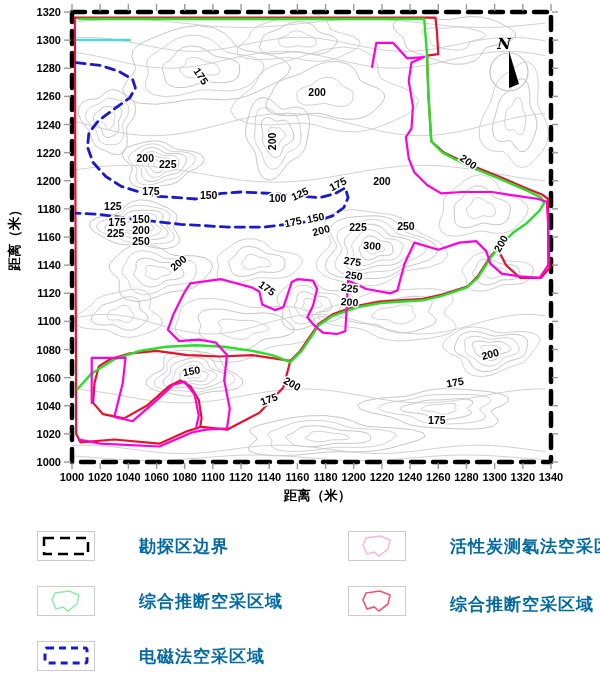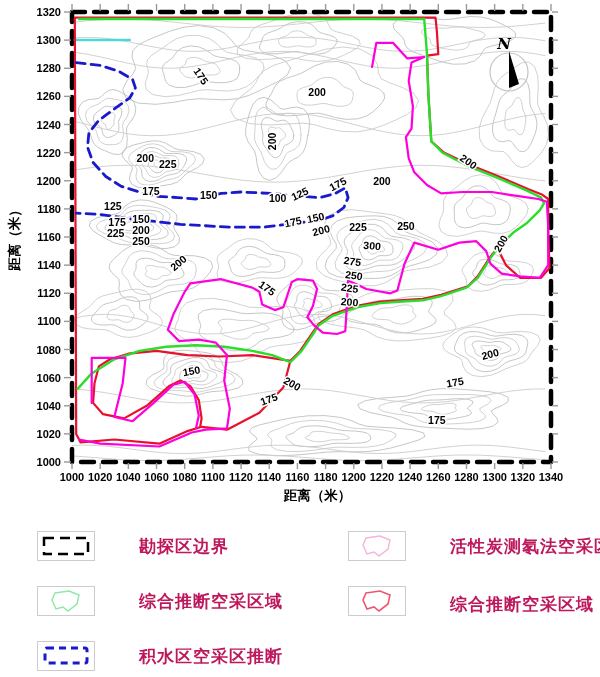--- a/index.html
+++ b/index.html
@@ -1,21 +1,21 @@
 <!DOCTYPE html>
 <html><head>
 <meta charset="utf-8">
 <style>
   html,body{margin:0;padding:0;background:#fff;}
   #screen{position:relative;width:600px;height:677px;background:#fff;overflow:hidden;
           font-family:"Liberation Sans",sans-serif;}
   #map-svg{position:absolute;left:0;top:0;}
   .lrow{position:absolute;height:30px;display:flex;align-items:center;}
   .swbox{width:56px;height:28px;border:1px solid #ccc;background:#fff;flex:0 0 auto;}
-  .legend-label{font-size:17px;font-weight:600;color:#be185d;letter-spacing:1px;white-space:nowrap;}
+  .legend-label{font-size:17px;font-weight:600;color:#0369a1;letter-spacing:1px;white-space:nowrap;}
   .lrow .legend-label{margin-left:0;}
 </style>
 </head>
 <body>
 
 <div id="screen">
   <svg id="map-svg" width="600" height="512">
       <defs>
         <clipPath id="plotclip">
           <rect x="72" y="12" width="479" height="450"></rect>
@@ -292,21 +292,21 @@
   <div class="lrow" style="left:37px;top:586px;">
     <span class="swbox"><svg class="sw" width="56" height="28">
           <polygon points="17,6 31,4 41,8 39,17 30,24 25,20 18,22 14,13" fill="none" stroke="#8fe8a8" stroke-width="1.4"></polygon>
         </svg></span>
     <span class="legend-label" style="margin-left:44px;">综合推断空采区域</span>
   </div>
   <div class="lrow" style="left:37px;top:641px;">
     <span class="swbox"><svg class="sw" width="56" height="28">
           <rect x="7" y="6" width="42" height="15" rx="2" fill="none" stroke="#1a1acc" stroke-width="3" stroke-dasharray="7 5"></rect>
         </svg></span>
-    <span class="legend-label" style="margin-left:44px;">积水区空采区推断</span>
+    <span class="legend-label" style="margin-left:44px;">电磁法空采区域</span>
   </div>
   <div class="lrow" style="left:348px;top:531px;">
     <span class="swbox"><svg class="sw" width="56" height="28">
           <polygon points="17,6 31,4 41,8 39,17 30,24 25,20 18,22 14,13" fill="none" stroke="#f7b3da" stroke-width="1.4"></polygon>
         </svg></span>
     <span class="legend-label" style="margin-left:44px;">活性炭测氡法空采区域</span>
   </div>
   <div class="lrow" style="left:348px;top:586px;align-items:flex-end;">
     <span class="swbox"><svg class="sw" width="56" height="28">
           <polygon points="17,6 31,4 41,8 39,17 30,24 25,20 18,22 14,13" fill="none" stroke="#ee5570" stroke-width="1.6"></polygon>

